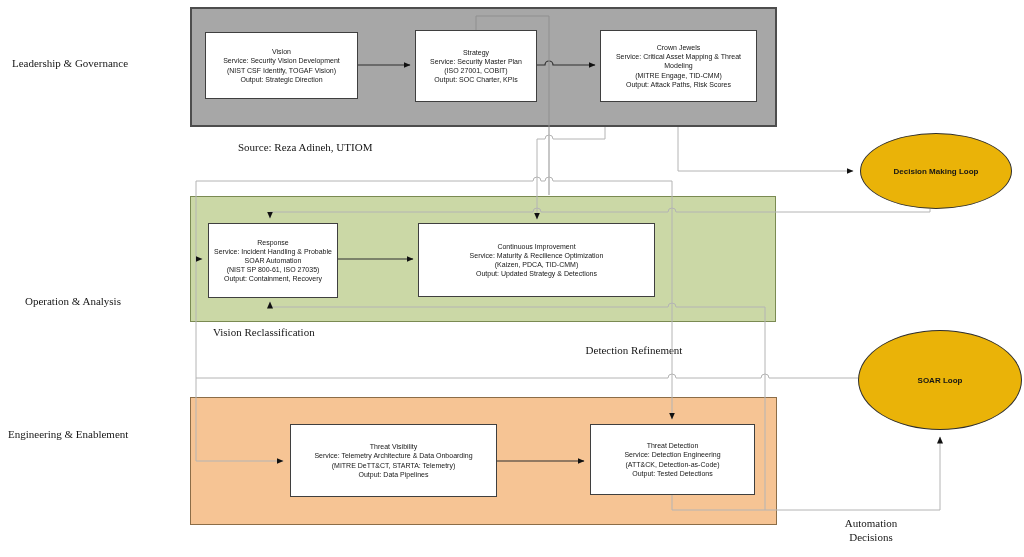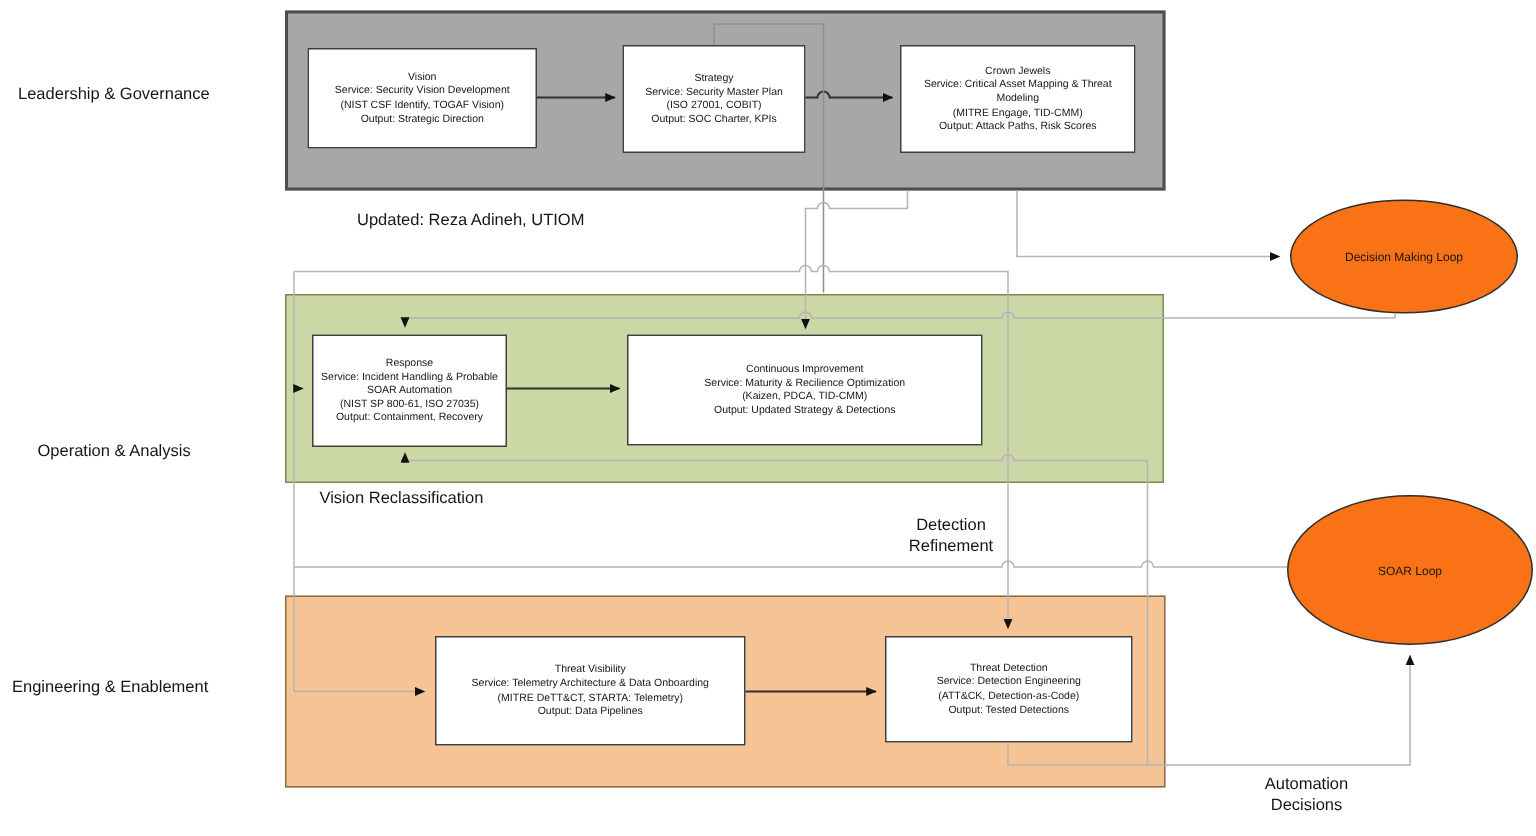--- a/index.html
+++ b/index.html
@@ -12,41 +12,41 @@
   .band{position:absolute;box-sizing:border-box;}
   .band-gray{left:190px;top:7px;width:587px;height:120px;background:#a7a7a7;border:2px solid #4d4d4d;}
   .band-green{left:190px;top:196px;width:586px;height:126px;background:#cbd8a6;border:1.4px solid #7a8a52;}
   .band-orange{left:190px;top:397px;width:587px;height:128px;background:#f6c494;border:1.4px solid #8c6d47;}
 
   .node{
     position:absolute;box-sizing:border-box;background:#ffffff;border:1px solid #3f3f3f;
     display:flex;flex-direction:column;justify-content:center;align-items:center;
     text-align:center;font-size:7px;line-height:1.3;padding:2px 3px;z-index:2;
   }
-  .lbl{position:absolute;font-size:11px;line-height:1.25;white-space:nowrap;z-index:2;}
+  .lbl{position:absolute;font-size:11px;line-height:1.25;white-space:nowrap;z-index:2;font-family:Liberation Serif, serif;}
   .lbl-center{text-align:center;white-space:normal;}
   .ellipse{
     position:absolute;box-sizing:border-box;border:1.2px solid #2e2e2e;border-radius:50%;
-    background:#f97316;display:flex;align-items:center;justify-content:center;
-    text-align:center;font-size:8px;z-index:2;
+    background:#eab308;display:flex;align-items:center;justify-content:center;
+    text-align:center;font-size:8px;z-index:2;font-weight:bold;
   }
   #wires{position:absolute;left:0;top:0;z-index:3;pointer-events:none;}
 </style>
 </head>
 <body>
 
 <div class="band band-gray"></div>
 <div class="band band-green"></div>
 <div class="band band-orange"></div>
 
 <div class="lbl" style="left:12px;top:57px;">Leadership &amp; Governance</div>
 <div class="lbl" style="left:25px;top:251px;margin-top:44px;">Operation &amp; Analysis</div>
-<div class="lbl" style="left:8px;top:452px;">Engineering &amp; Enablement</div>
+<div class="lbl" style="left:8px;top:428px;">Engineering &amp; Enablement</div>
 
-<div class="lbl" style="left:238px;top:141px;">Updated: Reza Adineh, UTIOM</div>
+<div class="lbl" style="left:238px;top:141px;">Source: Reza Adineh, UTIOM</div>
 
 <div class="lbl" style="left:213px;top:326px;">Vision Reclassification</div>
 <div class="lbl lbl-center" style="left:584px;top:344px;width:100px;">Detection Refinement</div>
 <div class="lbl lbl-center" style="left:831px;top:517px;width:80px;">Automation Decisions</div>
 
 <div class="node" style="left:205px;top:32px;width:153px;height:67px;">
   <div>Vision</div>
   <div>Service: Security Vision Development</div>
   <div>(NIST CSF Identify, TOGAF Vision)</div>
   <div>Output: Strategic Direction</div>

